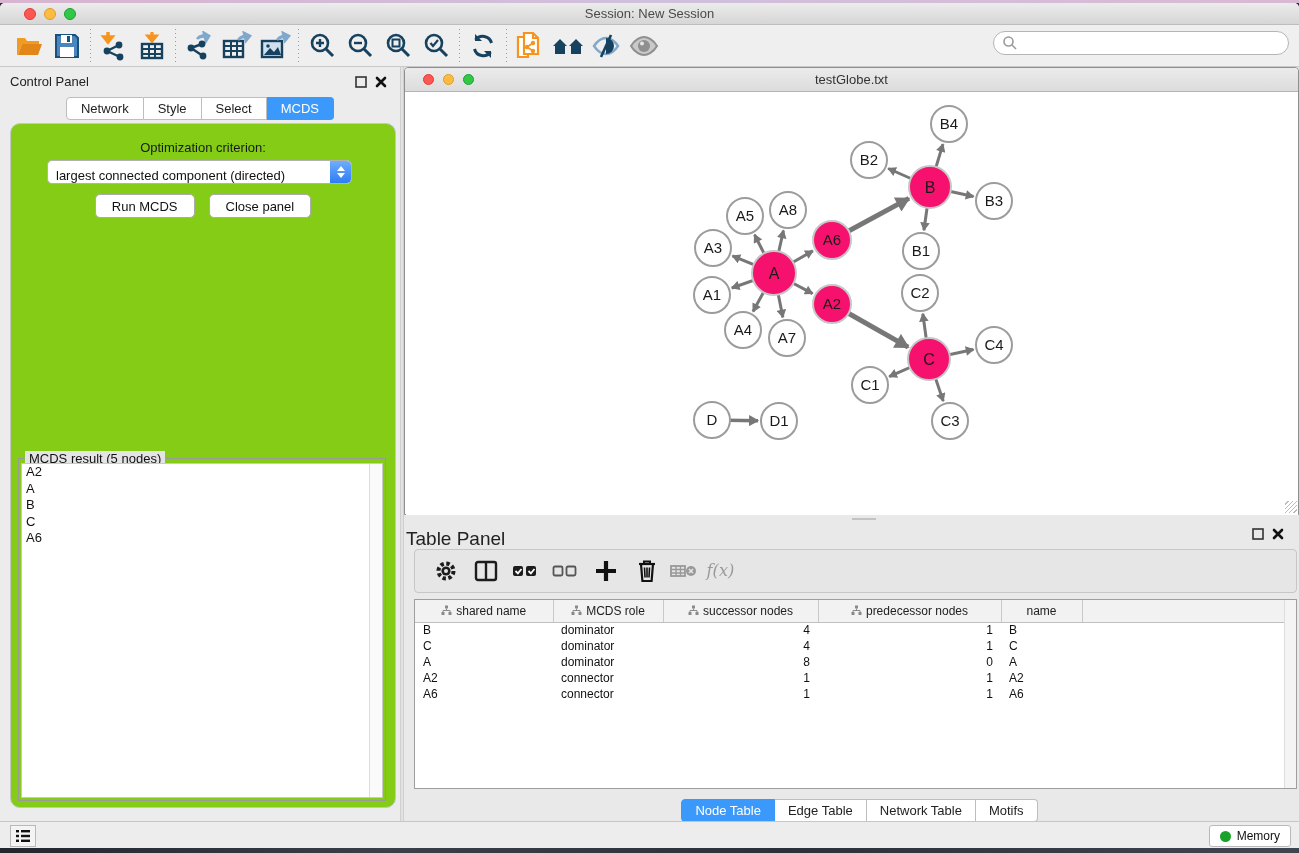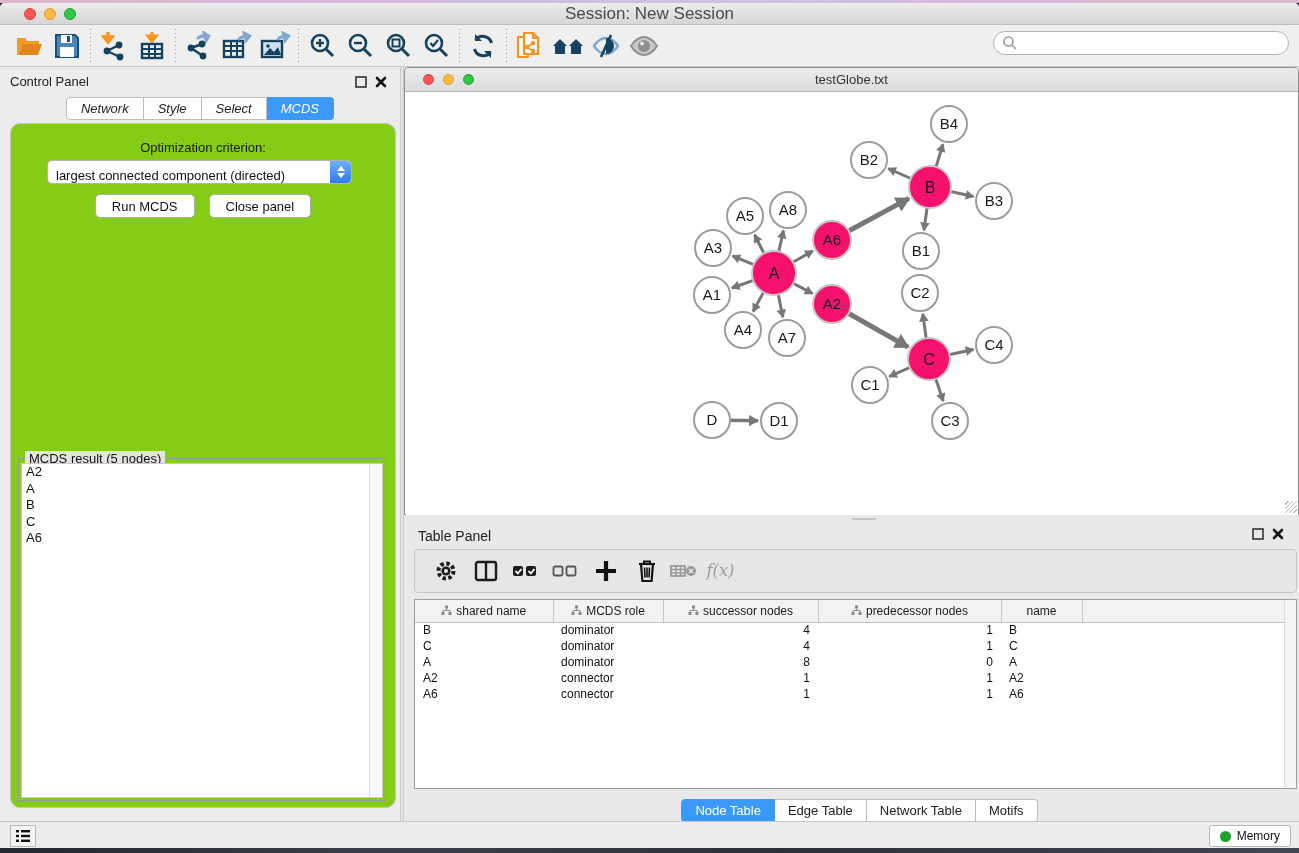--- a/index.html
+++ b/index.html
@@ -14,42 +14,42 @@
     border-radius:5px 5px 0 0; }
 
   
   .titlebar { position:absolute; left:0; top:0; width:100%; height:22px;
     background:linear-gradient(#ececec,#d6d6d6); border-bottom:1px solid #bdbdbd;
     border-radius:5px 5px 0 0; }
   .traffic { position:absolute; top:5px; width:12px; height:12px; border-radius:50%; }
   .tl-red    { left:24px; background:#fc5753; border:1px solid #df3e3a; }
   .tl-yellow { left:44px; background:#fdbc40; border:1px solid #de9c2b; }
   .tl-green  { left:64px; background:#33c748; border:1px solid #1da032; }
-  .titlebar .title { text-align:center; font-size:17px; color:#4a4a4a; line-height:21px;border-radius:8px; }
+  .titlebar .title { text-align:center; font-size:13px; color:#4a4a4a; line-height:21px;border-radius:8px; }
 
   
   .toolbar { position:absolute; left:0; top:22px; width:100%; height:42px;
     background:#efefef; border-bottom:1px solid #c9c9c9; display:flex; align-items:center; }
   .tbtn { width:38px; height:36px; display:flex; align-items:center; justify-content:center; }
   .tsep { width:1px; height:34px; margin:0 4px;
     background-image:linear-gradient(#9a9a9a 30%, transparent 30%); background-size:1px 4px; }
   .searchbox { position:absolute; right:10px; top:6px; width:296px; height:24px; background:#fff;
     border:1px solid #b5b5b5; border-radius:12px; display:flex; align-items:center; padding-left:8px; }
 
   
   .control-panel { position:absolute; left:0; top:64px; width:400px; height:754px; background:#ececec; }
   .v-divider { position:absolute; left:400px; top:64px; width:4px; height:754px; background:#e2e2e2;
     border-left:1px solid #cfcfcf; border-right:1px solid #cfcfcf; }
   .right-area { position:absolute; left:404px; top:64px; width:895px; height:754px; background:#e9e9e9; }
 
   
   .cp-header { position:absolute; left:0; top:0; width:100%; height:28px; }
   .cp-header .cp-title { position:absolute; left:10px; top:7px; font-size:13px; color:#222; }
   .panel-ctrl { position:absolute; top:8px; width:14px; height:14px; }
-  .seg-row { position:absolute; left:0; top:30px; width:100%; display:flex; justify-content:center;font-style:italic; }
+  .seg-row { position:absolute; left:0; top:30px; width:100%; display:flex; justify-content:center; }
   .seg { border:1px solid #bdbdbd; background:#fff; font-size:13px; color:#222; padding:3px 14px;
     border-left-width:0; }
   .seg:first-child { border-left-width:1px; border-radius:4px 0 0 4px; }
   .seg:last-child { border-radius:0 4px 4px 0; }
   .seg.selected { background:#3b99fc; border-color:#3b99fc; color:#fff; }
   .cp-content { position:absolute; left:10px; top:56px; width:386px; height:685px; background:#84cc16;
     border:1px solid #c6c6c6; border-radius:10px; }
   .opt-label { position:absolute; top:16px; width:100%; text-align:center; font-size:13px; color:#1a1a1a; }
   .dropdown { position:absolute; left:36px; top:36px; width:305px; height:24px; background:#fff;
     border:1px solid #b2b2b2; border-radius:5px; display:flex; align-items:flex-end; overflow:hidden; }
@@ -78,21 +78,21 @@
   .net-titlebar .title { text-align:center; font-size:13px; color:#333; line-height:23px; }
   .net-canvas { position:absolute; left:1px; top:24px; width:892px; height:423px; background:#fff; }
   .resize-grip { position:absolute; right:1px; bottom:1px; width:12px; height:12px;
     background:repeating-linear-gradient(135deg,transparent,transparent 2px,#bbb 2px,#bbb 3px); }
   .h-splitter { position:absolute; left:0; top:448px; width:100%; height:8px; }
   .h-splitter .grip { position:absolute; left:50%; top:3px; width:24px; height:2px; background:#c3c3c3; }
 
   
   .table-panel { position:absolute; left:0; top:456px; width:895px; height:298px; }
   .tp-header { position:absolute; left:0; top:0; width:100%; height:24px; }
-  .tp-header .tp-title { position:absolute; left:14px; top:5px; font-size:14px; color:#222; }
+  .tp-header .tp-title { position:absolute; left:2px; top:5px; font-size:19px; color:#222; }
   .tp-toolbar { position:absolute; left:10px; right:2px; top:26px; height:44px; background:#e6e6e6;
     border:1px solid #c6c6c6; border-radius:4px; display:flex; align-items:center; padding-left:8px; gap:4px; }
   .tp-tbtn { width:36px; height:36px; display:flex; align-items:center; justify-content:flex-end; }
   .tbl-wrap { position:absolute; left:10px; right:2px; top:76px; height:190px; background:#fff;
     border:1px solid #9e9e9e; overflow:hidden; }
   table.data { border-collapse:collapse; table-layout:fixed; width:100%; }
   table.data th { height:22px; background:#f2f2f2; border-bottom:1px solid #c0c0c0; border-right:1px solid #c9c9c9;
     font-size:12px; font-weight:normal; color:#222; text-align:center; position:relative; }
   table.data th.noborder { border-right:none; }
   table.data td { height:16px; font-size:12px; color:#111; padding:0 8px; white-space:nowrap; }

